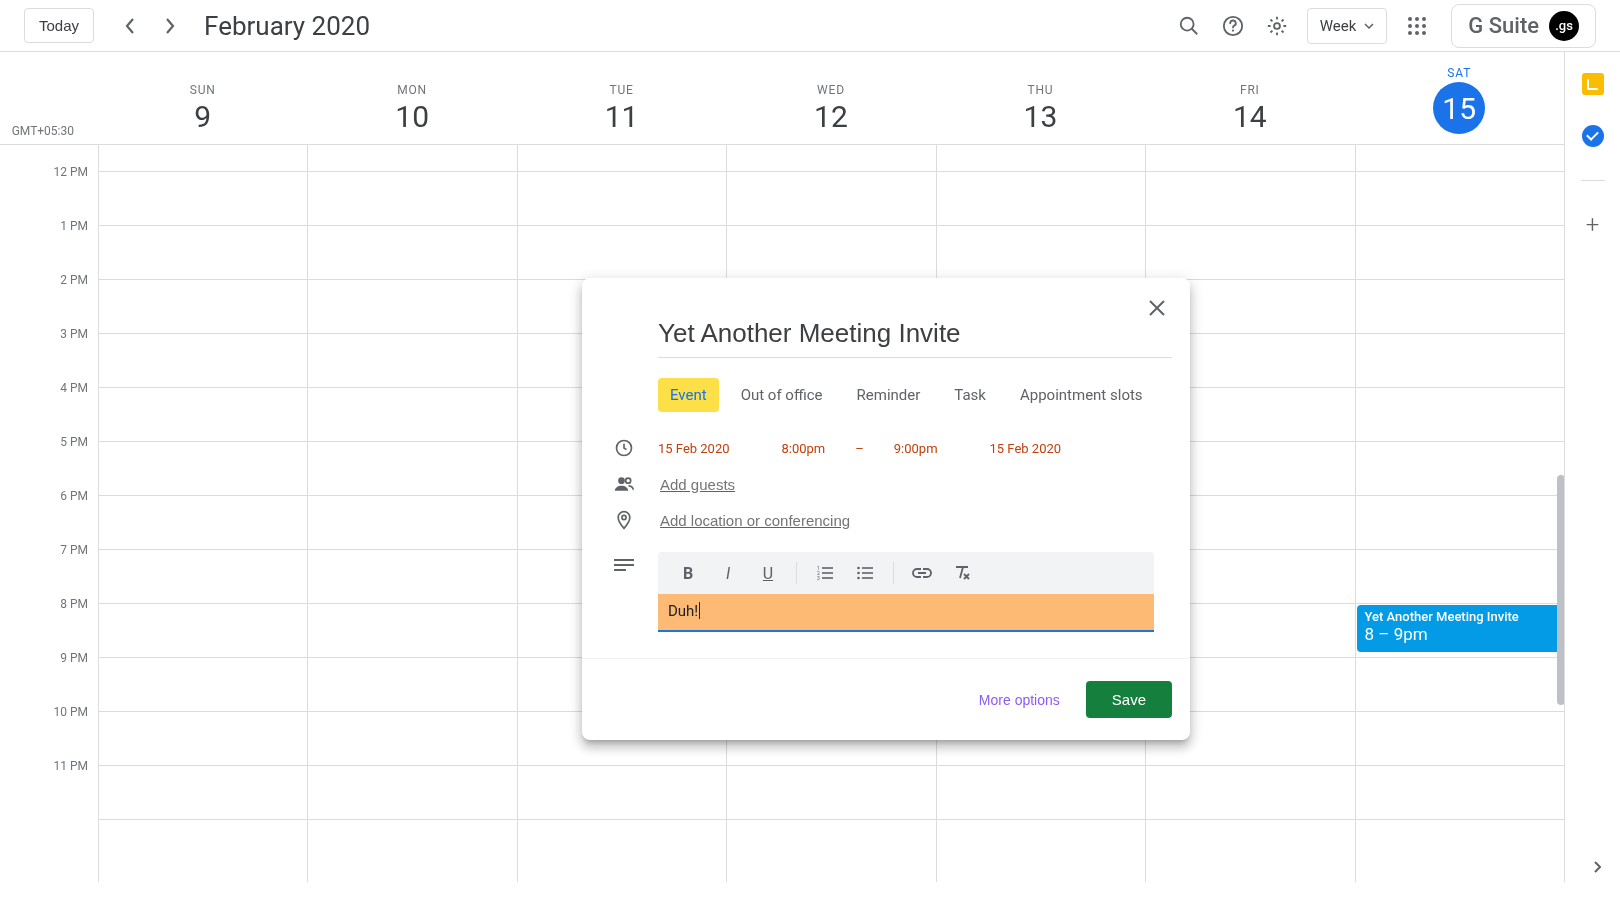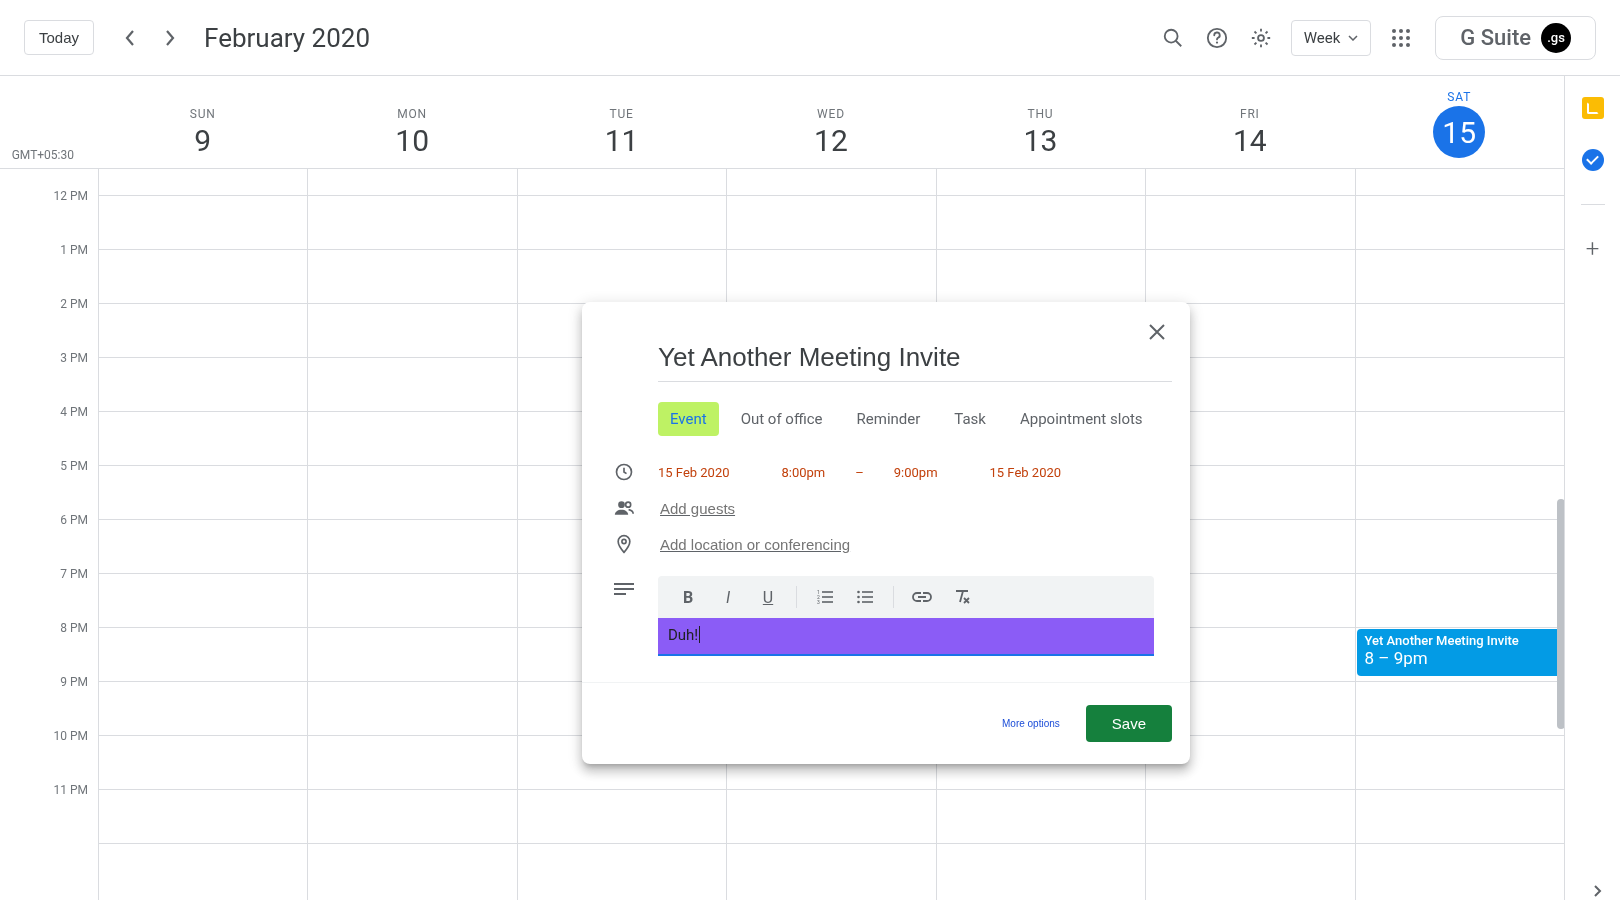--- a/index.html
+++ b/index.html
@@ -1,26 +1,26 @@
 <!DOCTYPE html>
 <html><head>
 <meta charset="utf-8">
 <style>
   * { box-sizing: border-box; }
   html, body { margin:0; padding:0; font-family: "Google Sans", Roboto, Arial, sans-serif; color:#3c4043; background:#fff; width:1620px; }
   
-  .header { display:flex; align-items:center; height:76px; padding:0 24px; border-bottom:1px solid #dadce0; }
+  .header { display:flex; align-items:center; height:52px; padding:0 24px; border-bottom:1px solid #dadce0; }
   .today-btn { border:1px solid #dadce0; border-radius:4px; background:#fff; font-size:15px; padding:8px 14px; color:#3c4043; cursor:pointer; }
   .nav-arrows { display:flex; margin-left:16px; }
   .nav-arrows button { background:none; border:none; width:40px; height:40px; cursor:pointer; color:#5f6368; display:flex; align-items:center; justify-content:center; }
   .month-title { font-size:26px; color:#3c4043; margin-left:14px; font-weight:400;}
   .header-spacer { flex:1; }
   .hdr-icon-btn { background:none; border:none; width:44px; height:44px; color:#5f6368; cursor:pointer; display:flex; align-items:center; justify-content:center; border-radius:50%;}
   .view-select { border:1px solid #dadce0; border-radius:4px; padding:8px 12px; display:flex; align-items:center; gap:8px; font-size:15px; color:#3c4043; cursor:pointer; margin:0 8px;}
-  .gsuite-badge { border:1px solid #dadce0; border-radius:8px; padding:6px 24px; display:flex; align-items:center; gap:10px; margin-left:12px;}
+  .gsuite-badge { border:1px solid #dadce0; border-radius:8px; padding:6px 16px; display:flex; align-items:center; gap:10px; margin-left:12px;}
   .gsuite-badge .txt { font-size:22px; color:#5f6368; font-weight:500;}
   .avatar { width:30px; height:30px; border-radius:50%; background:#000; color:#fff; display:flex; align-items:center; justify-content:center; font-size:13px; font-weight:500;}
   
   .body-area { display:flex; height:830px; position:relative;}
   .calendar-area { flex:1; display:flex; flex-direction:column; position:relative;}
   
   .day-header-row { display:flex; border-bottom:1px solid #dadce0; margin-left:0;}
   .tz-gutter { width:98px; display:flex; align-items:flex-end; justify-content:flex-end; padding:6px 24px; font-size:12px; color:#70757a;}
   .day-col-hdr { flex:1; text-align:center; padding:14px 0 10px 0;}
   .dow { font-size:12px; color:#70757a; letter-spacing:.8px;}
@@ -54,34 +54,34 @@
   .tasks-ic { width:22px; height:22px; background:#1a73e8; border-radius:50%; position:relative;}
   .tasks-ic::after{content:""; position:absolute; left:5px; top:6px; width:9px; height:5px; border-left:2.5px solid #fff; border-bottom:2.5px solid #fff; transform:rotate(-45deg);}
   .plus-ic { font-size:24px; color:#5f6368; font-weight:300;}
   .chev-right { position:absolute; bottom:8px; right:18px; color:#5f6368;}
   
   .popup { position:absolute; left:582px; top:226px; width:608px; background:#fff; border-radius:8px; box-shadow:0 8px 10px 1px rgba(0,0,0,.14),0 3px 14px 2px rgba(0,0,0,.12),0 5px 5px -3px rgba(0,0,0,.2); z-index:100;}
   .popup-close { position:absolute; right:12px; top:12px; background:none; border:none; color:#5f6368; cursor:pointer; width:36px; height:36px;}
   .popup-title { margin:36px 18px 0 76px; border:none; border-bottom:1px solid #dadce0; font-size:26px; padding:4px 0 8px 0; color:#3c4043; width:calc(100% - 94px); outline:none;}
   .type-tabs { display:flex; gap:10px; margin:20px 10px 18px 76px;}
   .type-tab { padding:8px 12px; border-radius:4px; font-size:15px; color:#5f6368; cursor:pointer;}
-  .type-tab.active { background:#bef264; color:#1a73e8;}
+  .type-tab.active { background:#fde047; color:#1a73e8;}
   .popup-row { display:flex; align-items:center; padding:8px 18px 8px 30px; gap:22px;}
   .row-icon { width:24px; color:#5f6368; display:flex; justify-content:center;}
   .popup-input { border:none; font-size:15px; color:#5f6368; outline:none; flex:1;text-decoration:underline;}
   .time-row span { font-size:13px; color:#c2410c;}
   .time-row .dash { margin:0 8px;}
   .editor-wrap { margin:6px 18px 0 68px;}
   .toolbar { display:flex; align-items:center; background:#f1f3f4; border-radius:4px 4px 0 0; height:42px; padding:0 10px; gap:0;}
   .tb-btn { width:40px; height:40px; display:flex; align-items:center; justify-content:center; color:#5f6368; cursor:pointer; font-size:16px;}
   .tb-sep { width:1px; height:22px; background:#dadce0; margin:0 8px;}
-  .editor { background:#8b5cf6; border-bottom:2px solid #1a73e8; padding:8px 10px 10px 10px; font-size:15px; min-height:22px; color:#202124;}
+  .editor { background:#fdba74; border-bottom:2px solid #1a73e8; padding:8px 10px 10px 10px; font-size:15px; min-height:22px; color:#202124;}
   .cursor-bar::after{content:""; display:inline-block; width:1px; height:17px; background:#202124; vertical-align:-3px; margin-left:1px;}
   .popup-footer { display:flex; justify-content:flex-end; gap:18px; padding:22px 18px 22px 0; border-top:1px solid #f1f3f4; margin-top:18px;}
-  .more-opt { background:none; border:none; color:#1d4ed8; font-size:10px; cursor:pointer; padding:10px 8px;}
+  .more-opt { background:none; border:none; color:#8b5cf6; font-size:14px; cursor:pointer; padding:10px 8px;}
   .save-btn { background:#15803d; color:#fff; border:none; border-radius:4px; font-size:15px; padding:10px 26px; cursor:pointer;}
   svg { display:block;}
 </style>
 </head>
 <body>
 
 <div class="header">
   <button class="today-btn">Today</button>
   <div class="nav-arrows">
     <button>

